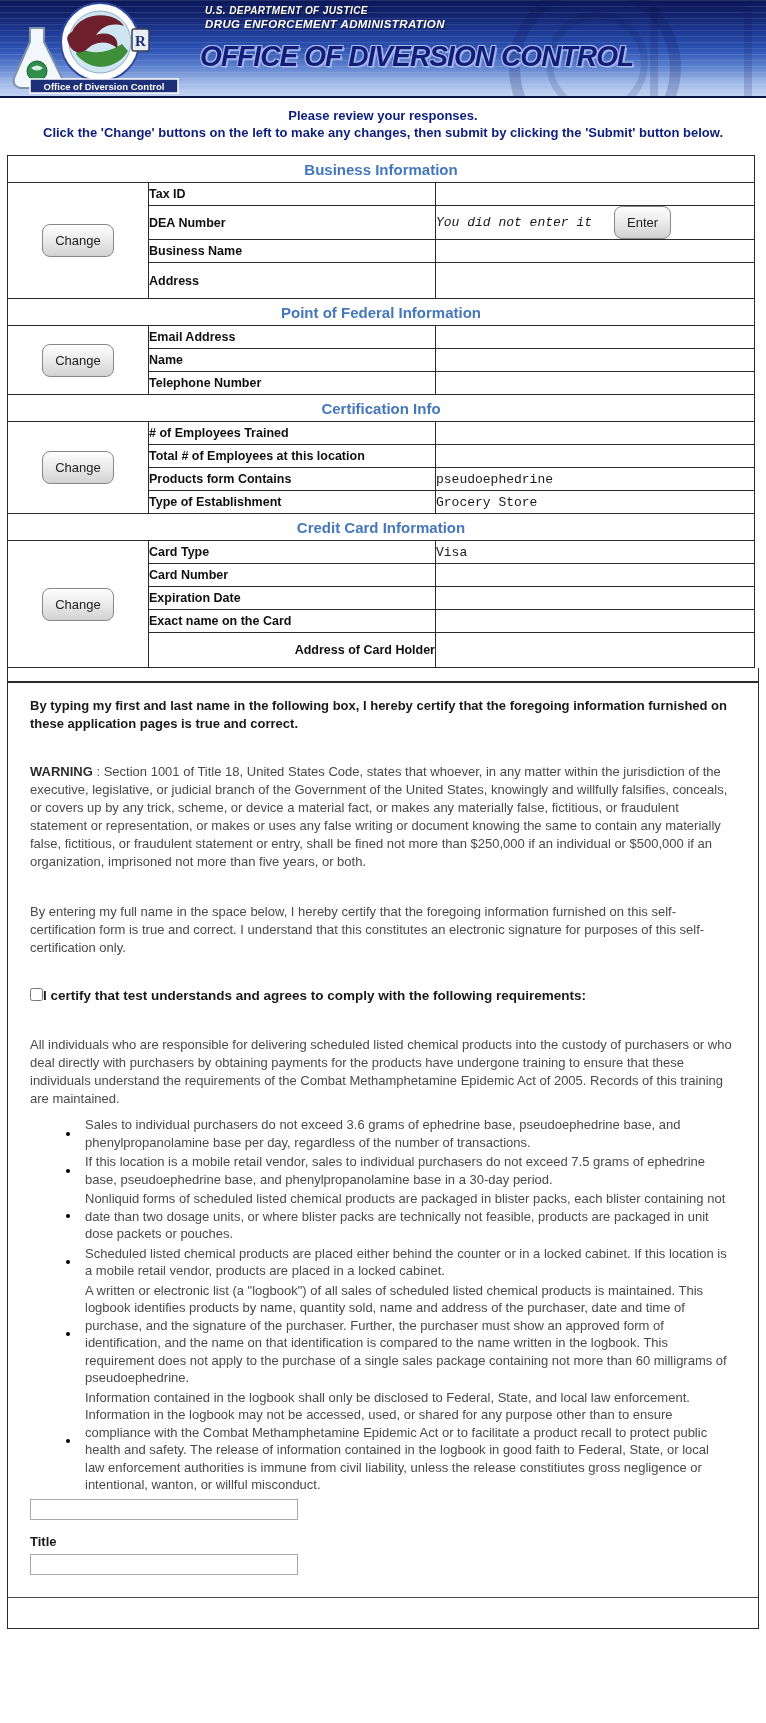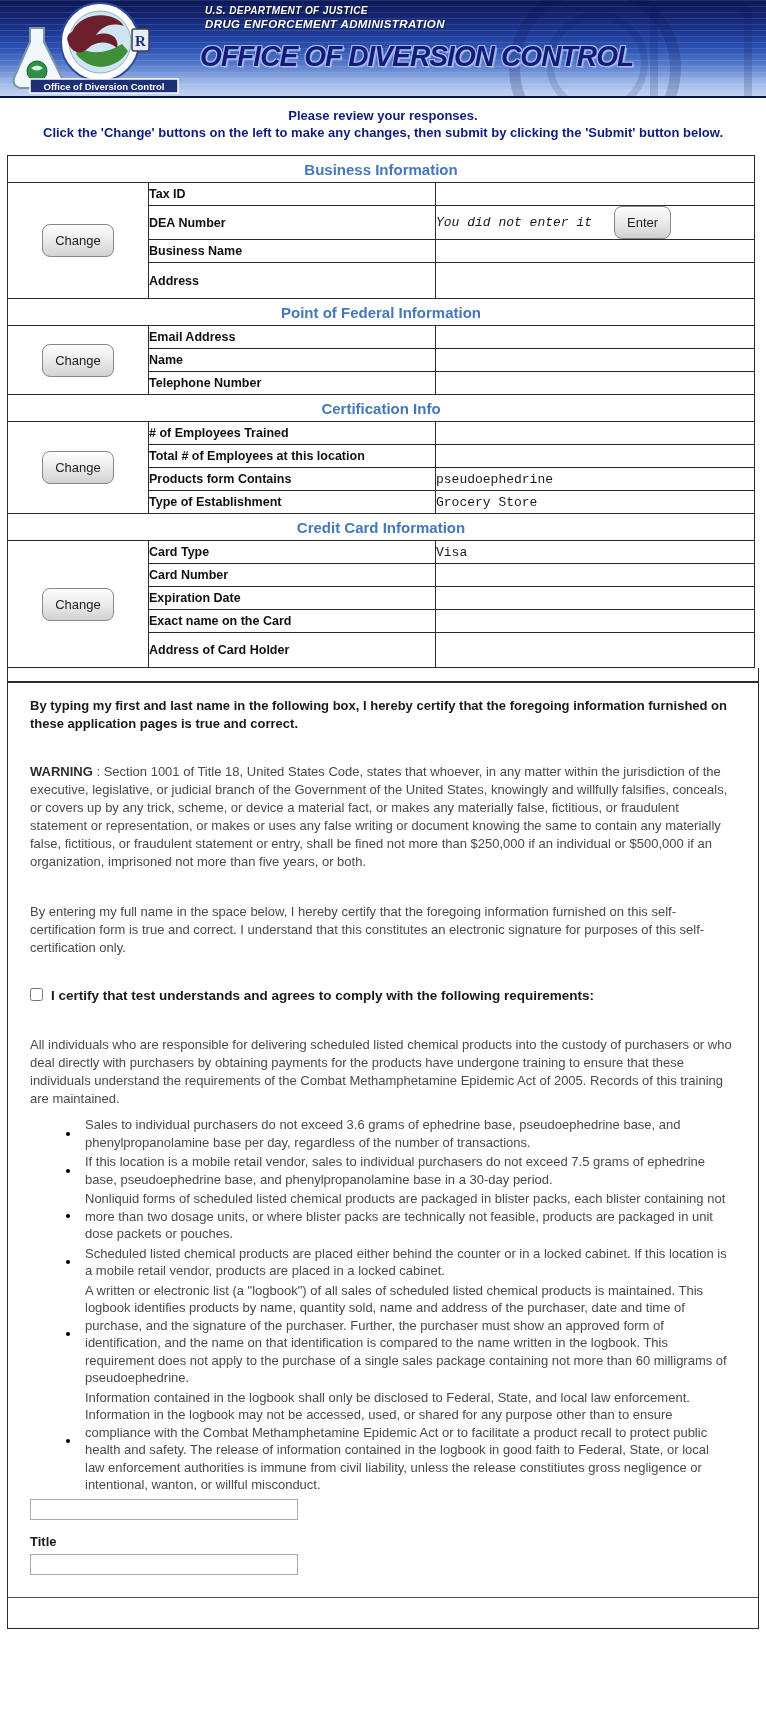--- a/index.html
+++ b/index.html
@@ -32,40 +32,40 @@
   
   table.review{border-collapse:collapse;margin:0 7px;width:748px;table-layout:fixed;}
   table.review td{border:1px solid #2b2b2b;padding:0;}
   td.sec{height:26px;text-align:center;color:#4477bb;font-weight:bold;font-size:15px;}
   td.lbl{font-weight:bold;font-size:12.5px;color:#101010;padding:2px 4px 2px 10px;}
   td.val{font-family:"Liberation Mono",monospace;font-size:13px;color:#1a1a1a;padding:2px 4px 2px 8px;}
   td.change-cell{text-align:center;vertical-align:middle;}
   tr.std td{height:22px;}
   tr.r-dea td{height:27px;}
   tr.r-address td{height:35px;}
-  tr.r-cardaddr td{height:34px;}
+  tr.r-cardaddr td{height:34px;text-align:right;}
   .val-flex{display:flex;align-items:center;gap:22px;}
   .mono-italic{font-style:italic;}
 
   
   .btn{font-family:"Liberation Sans",sans-serif;font-size:13px;color:#222;
     background:linear-gradient(#fefefe,#ececec 45%,#d2d2d2);border:1px solid #888;border-radius:8px;
     padding:8px 12px;box-shadow:inset 0 1px 0 rgba(255,255,255,.7);cursor:pointer;}
 
   
   .spacer-strip{margin:0 7px;height:13px;border:1px solid #2b2b2b;border-top:none;}
 
   
   .cert-box{margin:0 7px;border:1px solid #2b2b2b;border-top:1px solid #2b2b2b;padding:0 14px 8px;}
   .cert-box p{font-size:13px;line-height:18px;margin:0 8px;}
   .p-intro{font-weight:bold;color:#1a1a1a;margin-top:14px !important;}
   .p-warning{margin-top:30px !important;}
   .p-warning b{color:#2c2c2c;}
   .p-esign{margin-top:32px !important;}
-  .checkbox-row{margin:30px 8px 0;display:flex;align-items:flex-start;gap:8px;font-size:13.5px;font-weight:bold;color:#1a1a1a;line-height:17px;}
+  .checkbox-row{margin:30px 8px 0;display:flex;align-items:flex-start;font-size:13.5px;font-weight:bold;color:#1a1a1a;line-height:17px;}
   .checkbox-row input{margin:1px 0 0;width:13px;height:13px;}
   .p-training{margin-top:32px !important;}
   .req-list{margin:8px 0 0 44px;padding:0;}
   .req-item{display:flex;margin:2px 0;}
   .req-dot{flex:0 0 4px;width:4px;height:4px;border-radius:50%;background:#000;margin:auto 0;}
   .req-text{margin-left:15px;font-size:13px;line-height:17.5px;padding-right:12px;}
   .field-label{margin:28px 8px 0;font-size:13px;font-weight:bold;color:#1a1a1a;}
   .field-label.title{margin-top:14px;}
   .text-input{display:block;margin:5px 8px 0;width:258px;height:17px;border:1px solid #a9a9a9;background:#fff;
     font-family:"Liberation Sans",sans-serif;font-size:13px;padding:1px 4px;}
@@ -244,21 +244,21 @@
     <div class="req-item">
         <span class="req-dot"></span>
         <span class="req-text">Sales to individual purchasers do not exceed 3.6 grams of ephedrine base, pseudoephedrine base, and phenylpropanolamine base per day, regardless of the number of transactions.</span>
       </div>
     <div class="req-item">
         <span class="req-dot"></span>
         <span class="req-text">If this location is a mobile retail vendor, sales to individual purchasers do not exceed 7.5 grams of ephedrine base, pseudoephedrine base, and phenylpropanolamine base in a 30-day period.</span>
       </div>
     <div class="req-item">
         <span class="req-dot"></span>
-        <span class="req-text">Nonliquid forms of scheduled listed chemical products are packaged in blister packs, each blister containing not more than two dosage units, or where blister packs are technically not feasible, products are packaged in unit dose packets or pouches.</span>
+        <span class="req-text">Nonliquid forms of scheduled listed chemical products are packaged in blister packs, each blister containing not date than two dosage units, or where blister packs are technically not feasible, products are packaged in unit dose packets or pouches.</span>
       </div>
     <div class="req-item">
         <span class="req-dot"></span>
         <span class="req-text">Scheduled listed chemical products are placed either behind the counter or in a locked cabinet. If this location is a mobile retail vendor, products are placed in a locked cabinet.</span>
       </div>
     <div class="req-item">
         <span class="req-dot"></span>
         <span class="req-text">A written or electronic list (a "logbook") of all sales of scheduled listed chemical products is maintained. This logbook identifies products by name, quantity sold, name and address of the purchaser, date and time of purchase, and the signature of the purchaser. Further, the purchaser must show an approved form of identification, and the name on that identification is compared to the name written in the logbook. This requirement does not apply to the purchase of a single sales package containing not more than 60 milligrams of pseudoephedrine.</span>
       </div>
     <div class="req-item">

